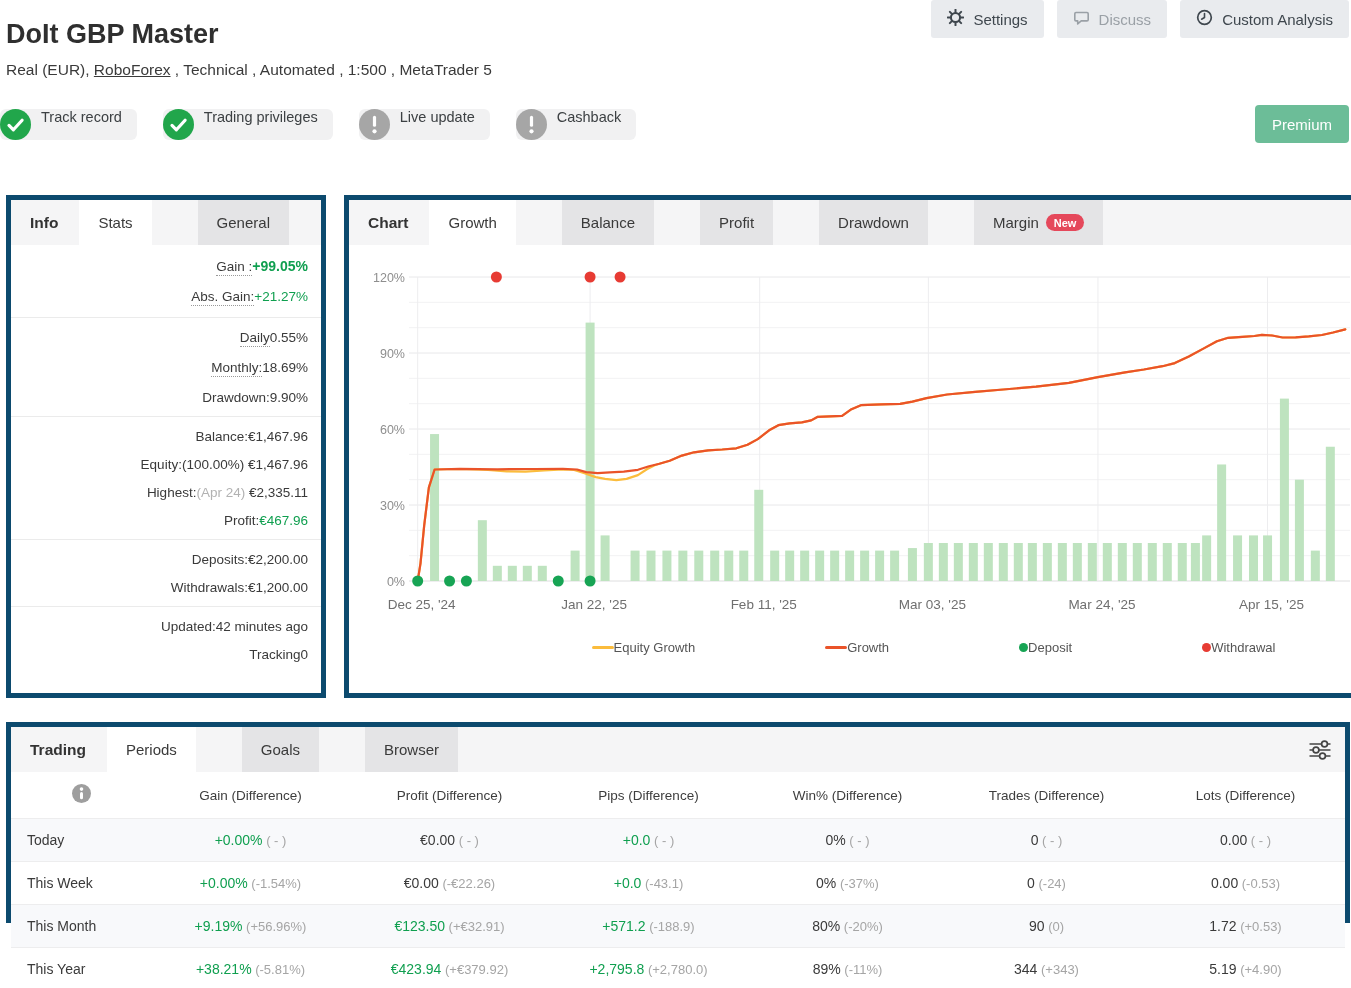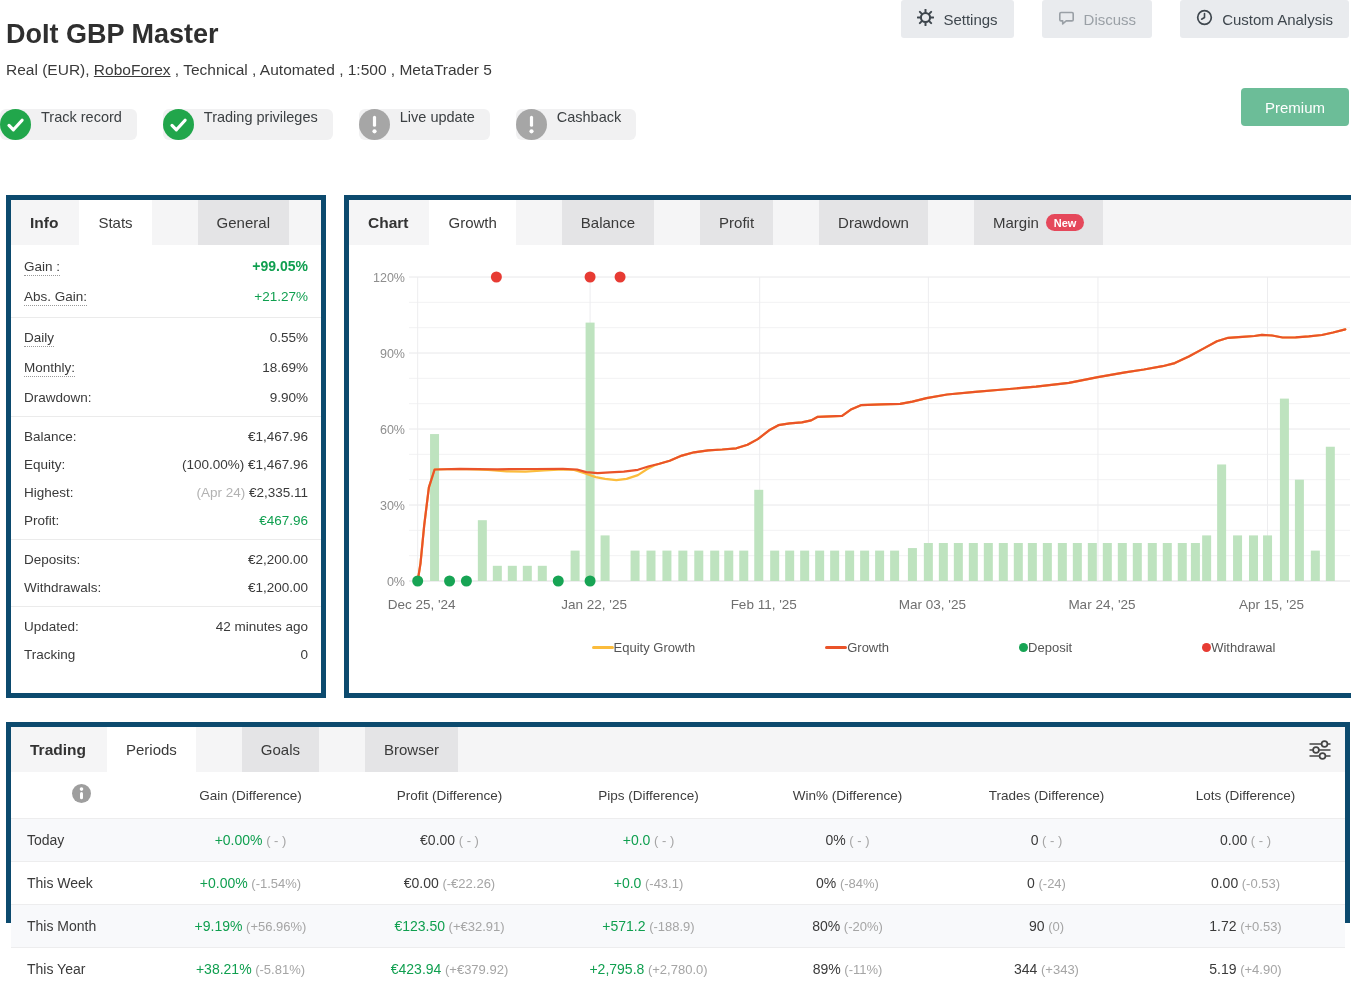--- a/index.html
+++ b/index.html
@@ -5,48 +5,48 @@
   html,body{margin:0;padding:0;}
   body{
     width:1351px;height:988px;position:relative;overflow:hidden;
     background:#ffffff;color:#3a3a3a;
     font-family:"Liberation Sans","DejaVu Sans",sans-serif;
   }
   
   .title{position:absolute;left:6px;top:1px;font-size:27px;font-weight:bold;color:#2f2f2f;}
   .subtitle{position:absolute;left:6px;top:61px;font-size:15.5px;color:#3a3a3a;}
   .subtitle a{color:#3a3a3a;text-decoration:underline;cursor:pointer;}
-  .actions{position:absolute;top:0;right:2px;display:flex;gap:28px;}
+  .actions{position:absolute;top:0;right:2px;display:flex;gap:13px;}
   .abtn{display:flex;align-items:center;gap:9px;background:#e9ebee;border:none;height:38px;
         padding:0 16px;font-size:15px;color:#3f474e;border-radius:3px;cursor:pointer;
         font-family:inherit;}
   .abtn.muted{color:#9aa0a6;}
   .badges{position:absolute;left:0;top:109px;display:flex;gap:26px;}
   .pill{display:flex;align-items:flex-start;background:#f1f1f2;border-radius:6px;height:31px;
         padding-right:15px;font-size:14.5px;color:#3c4043;}
   .pill svg{margin-right:10px;display:block;}
-  .premium{position:absolute;top:88px;right:2px;width:108px;height:38px;background:#6cbd98;
+  .premium{position:absolute;top:105px;right:2px;width:94px;height:38px;background:#6cbd98;
         color:#fff;font-size:15px;border:none;border-radius:4px;cursor:pointer;font-family:inherit;}
   
   .panel{position:absolute;background:#fff;border:5px solid #0c4a6e;box-sizing:border-box;}
   #info-panel{left:6px;top:195px;width:320px;height:503px;}
   #chart-panel{left:344px;top:195px;width:1179px;height:503px;}
   #periods-panel{left:6px;top:722px;width:1344px;height:201px;}
   .strip{display:flex;align-items:stretch;background:#f5f5f6;height:45px;position:relative;}
   .panel-label{font-weight:bold;font-size:15.5px;line-height:45px;padding:0 19px;color:#333;}
   .tabs{display:flex;gap:44px;}
   .tab{font-size:15px;line-height:45px;padding:0 19px;background:#e4e4e6;margin-left:2px;
        color:#3a3a3a;cursor:pointer;display:flex;align-items:center;}
   .tab.active{background:#fff;}
   .newpill{background:#e5485b;color:#fff;font-size:11px;border-radius:10px;padding:2.5px 8px;
        margin-left:7px;font-weight:bold;line-height:normal;}
   .sliders{position:absolute;right:13px;top:12px;cursor:pointer;}
   
   #stats-rows{padding-top:6px;}
-  .srow{display:flex;justify-content:space-between;align-items:baseline;padding:6.5px 13px;
+  .srow{display:flex;justify-content:flex-end;align-items:baseline;padding:6.5px 13px;
         font-size:13.5px;}
   .slabel{color:#3a3a3a;}
   .slabel.dotted{border-bottom:1px dotted #999;padding-bottom:1px;cursor:help;}
   .sval{color:#3a3a3a;text-align:right;}
   .sval .main.green{color:#0f9f4f;}
   .sval .main.bold{font-weight:bold;font-size:14px;}
   .pre{color:#3a3a3a;}
   .pre.muted{color:#b2b2b2;}
   .ssep{border:0;border-top:1px solid #ebebeb;margin:5px 0;}
   
@@ -413,21 +413,21 @@
         <div class="cell"><span class="main g">+0.0</span><span class="diff"> ( - )</span></div>
         <div class="cell"><span class="main d">0%</span><span class="diff"> ( - )</span></div>
         <div class="cell"><span class="main d">0</span><span class="diff"> ( - )</span></div>
         <div class="cell"><span class="main d">0.00</span><span class="diff"> ( - )</span></div>
       </div>
       <div class="prow">
         <div class="rowlabel">This Week</div>
         <div class="cell"><span class="main g">+0.00%</span><span class="diff"> (-1.54%)</span></div>
         <div class="cell"><span class="main d">€0.00</span><span class="diff"> (-€22.26)</span></div>
         <div class="cell"><span class="main g">+0.0</span><span class="diff"> (-43.1)</span></div>
-        <div class="cell"><span class="main d">0%</span><span class="diff"> (-84%)</span></div>
+        <div class="cell"><span class="main d">0%</span><span class="diff"> (-37%)</span></div>
         <div class="cell"><span class="main d">0</span><span class="diff"> (-24)</span></div>
         <div class="cell"><span class="main d">0.00</span><span class="diff"> (-0.53)</span></div>
       </div>
       <div class="prow alt">
         <div class="rowlabel">This Month</div>
         <div class="cell"><span class="main g">+9.19%</span><span class="diff"> (+56.96%)</span></div>
         <div class="cell"><span class="main g">€123.50</span><span class="diff"> (+€32.91)</span></div>
         <div class="cell"><span class="main g">+571.2</span><span class="diff"> (-188.9)</span></div>
         <div class="cell"><span class="main d">80%</span><span class="diff"> (-20%)</span></div>
         <div class="cell"><span class="main d">90</span><span class="diff"> (0)</span></div>

